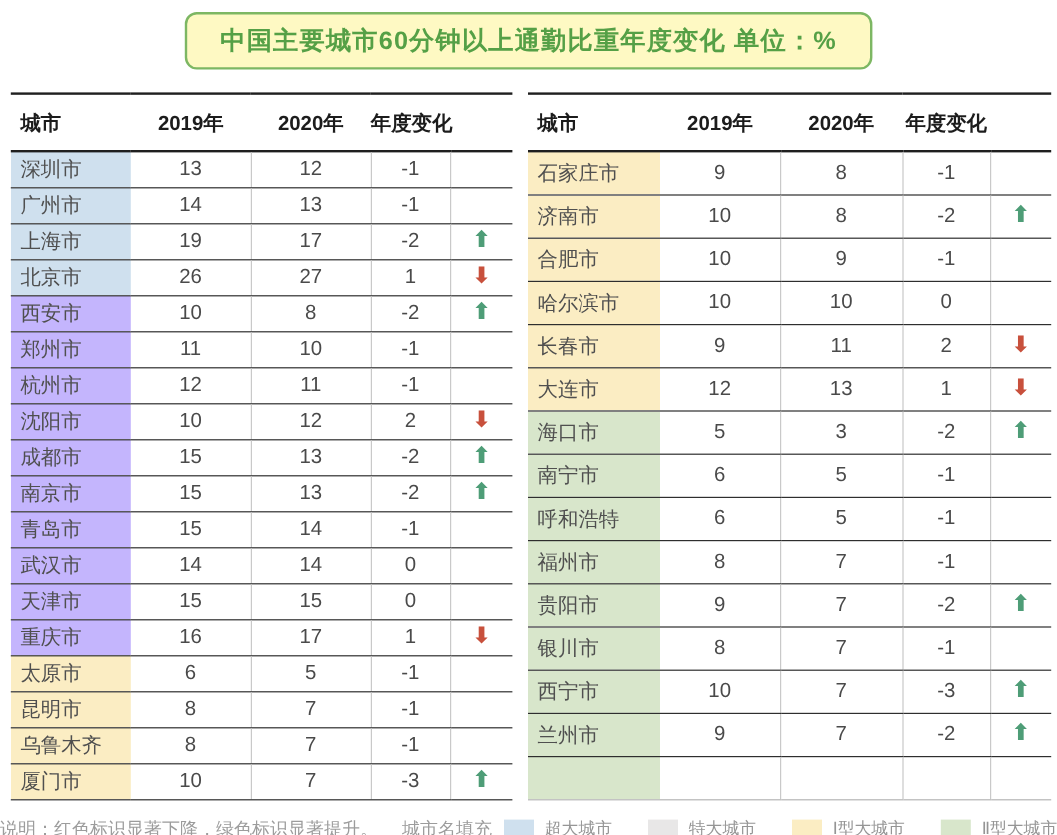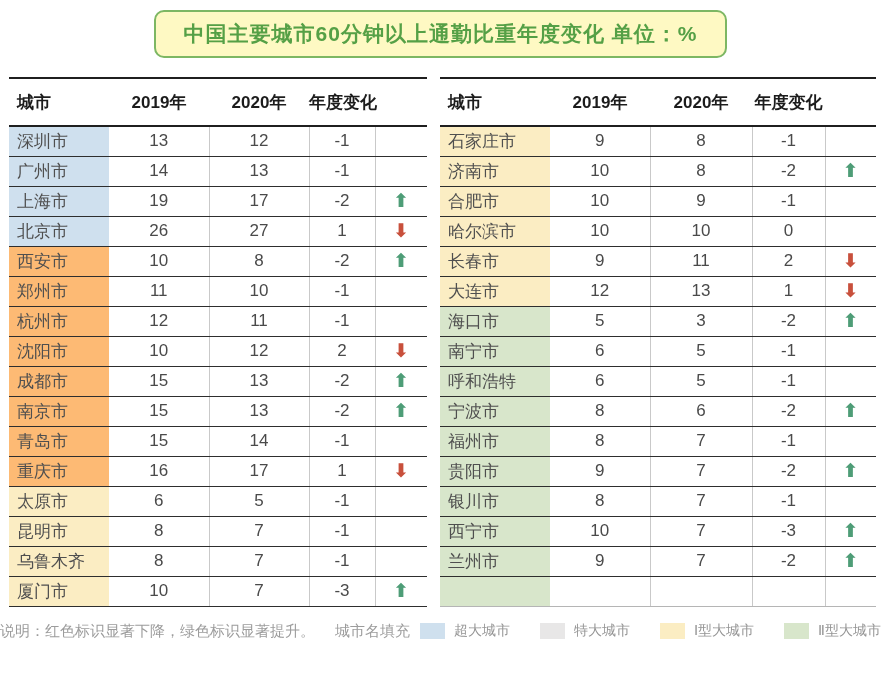--- a/index.html
+++ b/index.html
@@ -59,21 +59,21 @@
     text-align: center;
     white-space: nowrap;
     overflow: hidden;
   }
   td.city { text-align: left; padding-left: 8px; color: #4f4f4f; }
   td.vline { border-left: 1px solid #c9c9c9; }
 
   tr.empty-row td { border-bottom: 1px solid #b5b5b5; }
 
   .tier-super { background: #cfe0ee; }
-  .tier-mega  { background: #fdba74; }
+  .tier-mega  { background: #c4b5fd; }
   .tier-type1 { background: #fbedc3; }
   .tier-type2 { background: #d8e6cb; margin-top: 18px; }
 
   .arrow { font-size: 19px; font-weight: bold; line-height: 1; }
   .arrow.up   { color: #4e9d77; }
   .arrow.down { color: #c8503c; }
 
   
   .footer {
     margin-top: 15px;
@@ -191,20 +191,34 @@
             <td class="">15</td>
             <td class="vline">13</td>
             <td class="vline">-2</td>
             <td class="vline"><span class="arrow up">⬆</span></td>
           </tr>
           <tr>
             <td class="city tier-mega">青岛市</td>
             <td class="">15</td>
             <td class="vline">14</td>
             <td class="vline">-1</td>
+            <td class="vline"></td>
+          </tr>
+          <tr>
+            <td class="city tier-mega">武汉市</td>
+            <td class="">14</td>
+            <td class="vline">14</td>
+            <td class="vline">0</td>
+            <td class="vline"></td>
+          </tr>
+          <tr>
+            <td class="city tier-mega">天津市</td>
+            <td class="">15</td>
+            <td class="vline">15</td>
+            <td class="vline">0</td>
             <td class="vline"></td>
           </tr>
           <tr>
             <td class="city tier-mega">重庆市</td>
             <td class="">16</td>
             <td class="vline">17</td>
             <td class="vline">1</td>
             <td class="vline"><span class="arrow down">⬇</span></td>
           </tr>
           <tr>
@@ -310,27 +324,20 @@
             <td class="vline">5</td>
             <td class="vline">-1</td>
             <td class="vline"></td>
           </tr>
           <tr>
             <td class="city tier-type2">呼和浩特</td>
             <td class="">6</td>
             <td class="vline">5</td>
             <td class="vline">-1</td>
             <td class="vline"></td>
-          </tr>
-          <tr>
-            <td class="city tier-type2">宁波市</td>
-            <td class="">8</td>
-            <td class="vline">6</td>
-            <td class="vline">-2</td>
-            <td class="vline"><span class="arrow up">⬆</span></td>
           </tr>
           <tr>
             <td class="city tier-type2">福州市</td>
             <td class="">8</td>
             <td class="vline">7</td>
             <td class="vline">-1</td>
             <td class="vline"></td>
           </tr>
           <tr>
             <td class="city tier-type2">贵阳市</td>

